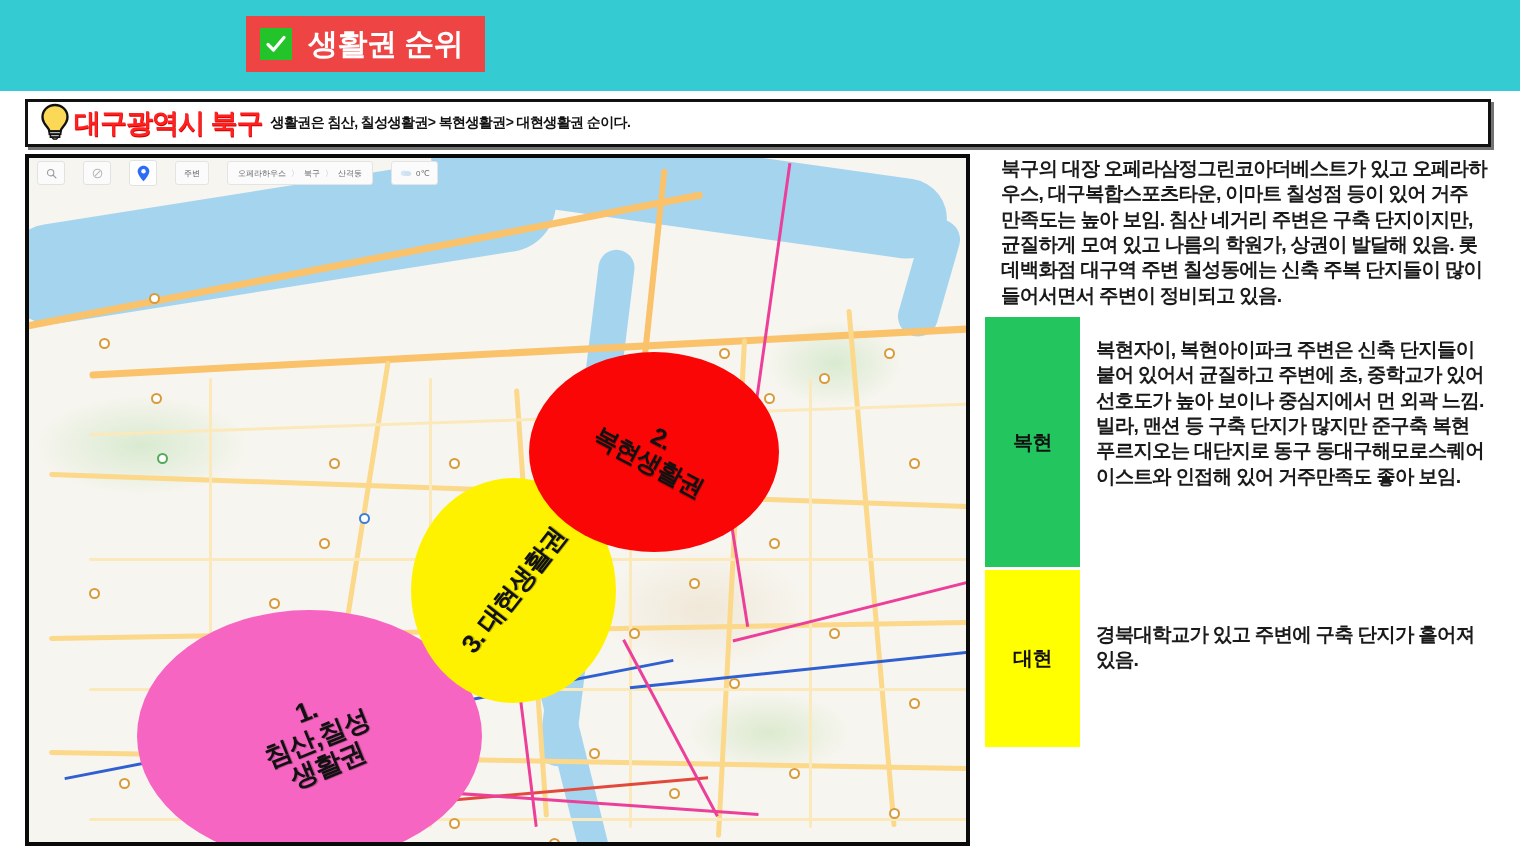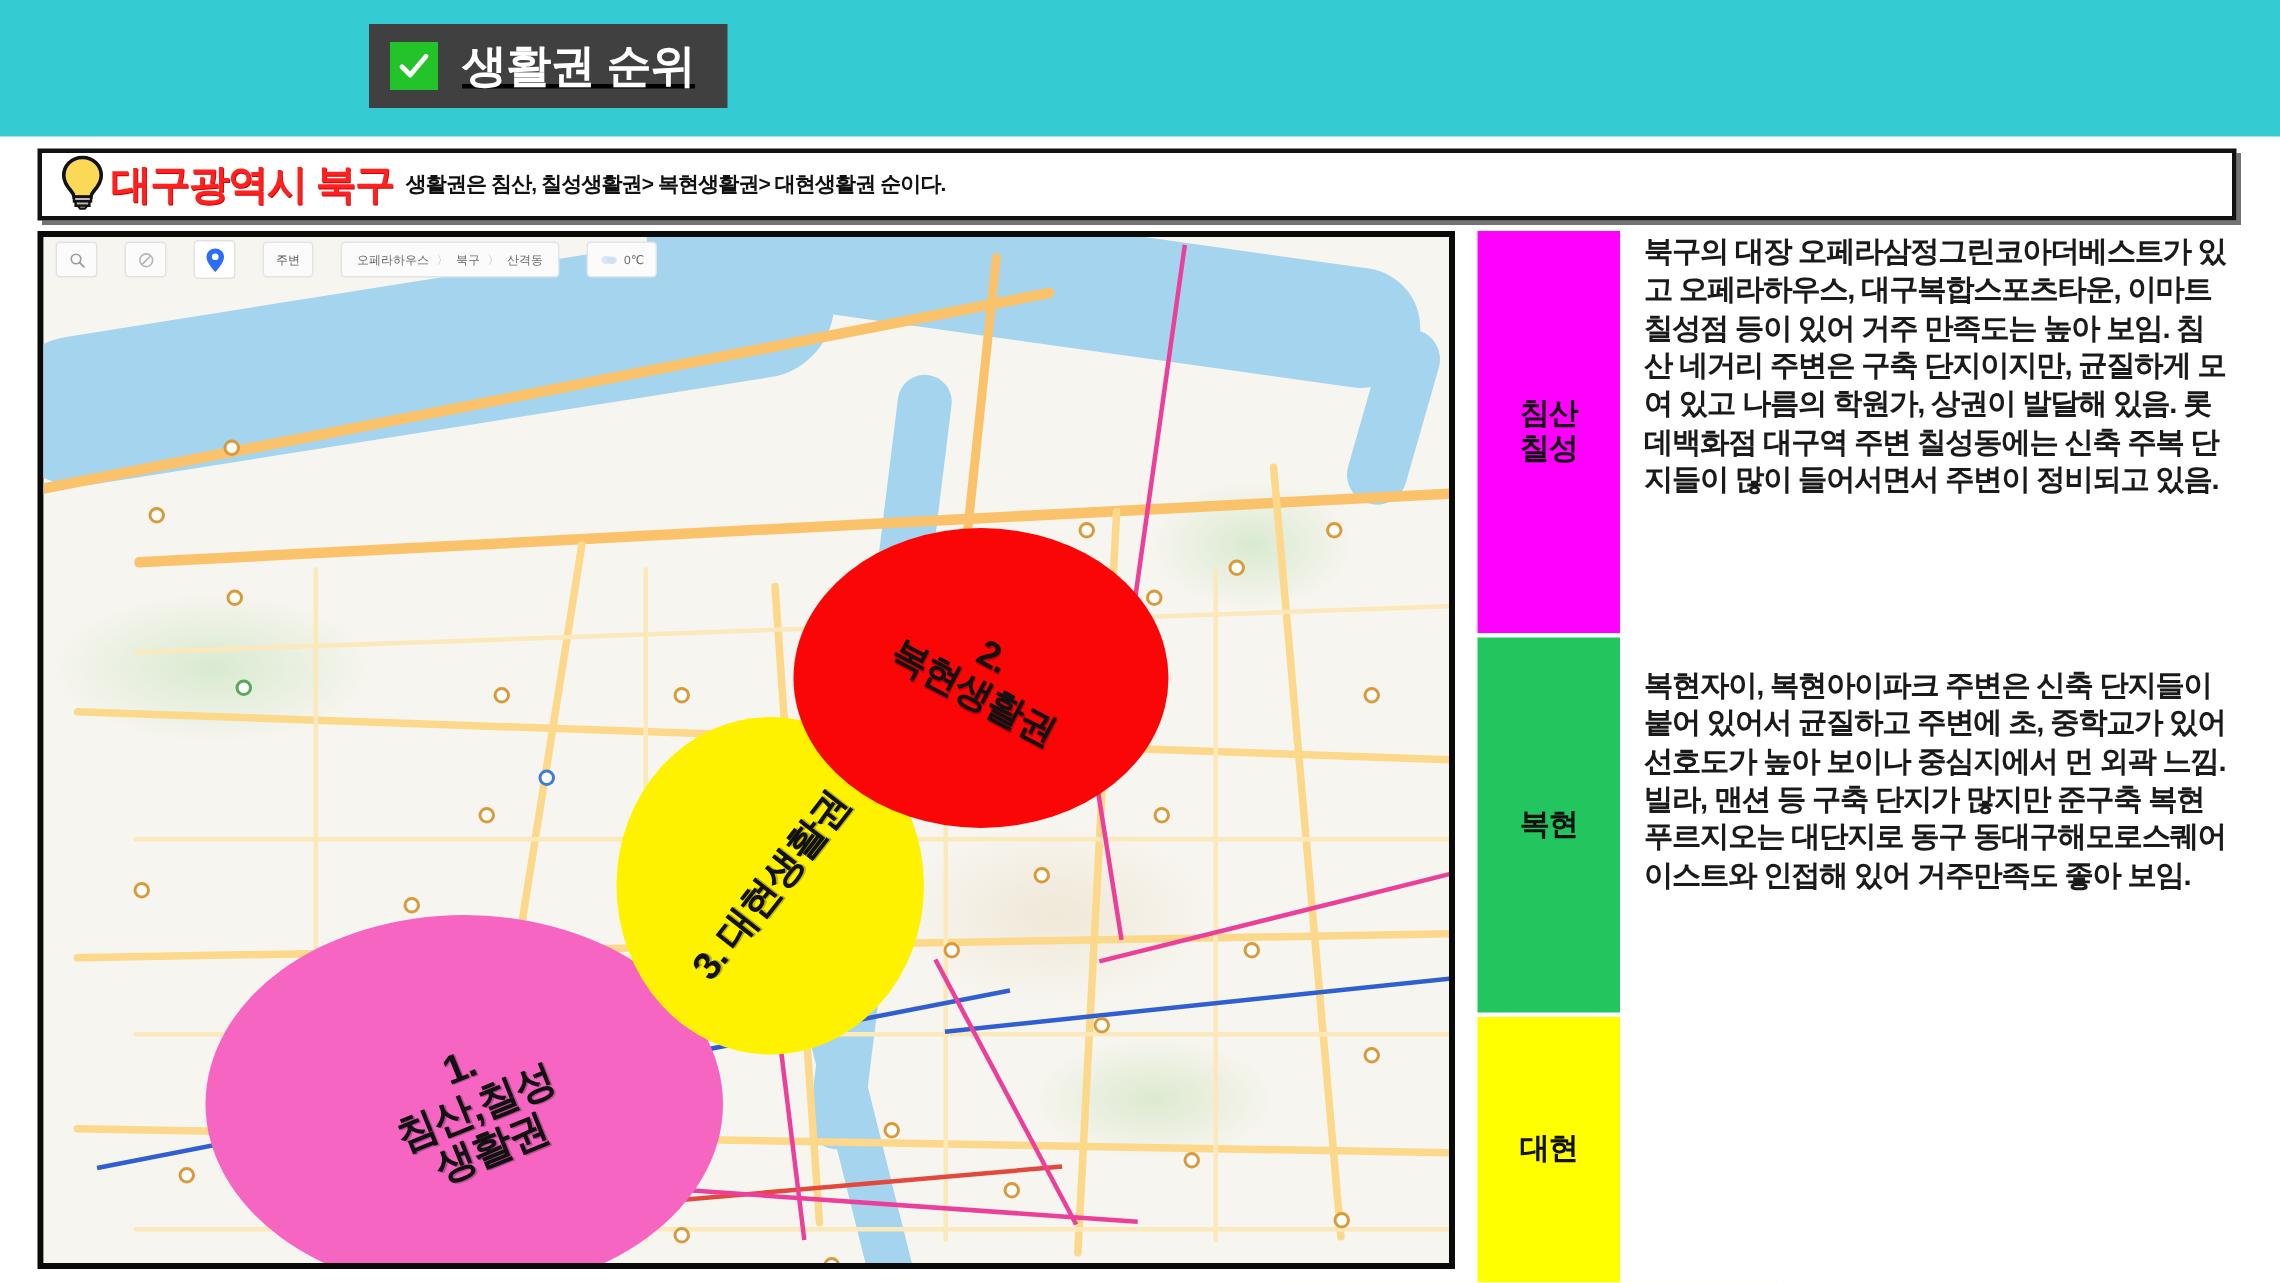--- a/index.html
+++ b/index.html
@@ -27,26 +27,25 @@
     font-weight: bold;
     color: #ffffff;
     letter-spacing: -0.5px;
     text-shadow: 1px 1px 0 rgba(0,0,0,0.18);
     white-space: nowrap;
   }
   .header-chip {
     position: absolute;
     left: 246px; top: 16px;
     height: 56px;
-    background: #404040;
+    background: #ef4444;
     display: flex;
     align-items: center;
     padding: 0 22px 0 14px;
     box-sizing: border-box;
-    text-decoration: underline;
   }
   .check-box {
     width: 32px; height: 32px;
     background: #22c429;
     display: flex; align-items: center; justify-content: center;
     margin-right: 16px;
     flex: 0 0 auto;
   }
   .check-box svg { display:block; }
   .header-chip-label {
@@ -424,25 +423,24 @@
           <ellipse cx="10.2" cy="6.8" rx="4.8" ry="3.4" fill="#cfe2f3"></ellipse>
         </svg>
       </span>
       <span>0℃</span>
     </div>
   </div>
 </div>
 
 <div class="legend-table">
   <div class="legend-row" id="legend-row-0">
-    <div class="legend-swatch" style="background:#FF00FF;">침산
-칠성</div>
     <div class="legend-desc">북구의 대장 오페라삼정그린코아더베스트가 있고 오페라하우스, 대구복합스포츠타운, 이마트 칠성점 등이 있어 거주 만족도는 높아 보임. 침산 네거리 주변은 구축 단지이지만,  균질하게 모여 있고  나름의 학원가, 상권이 발달해 있음. 롯데백화점 대구역 주변 칠성동에는 신축 주복 단지들이 많이 들어서면서 주변이 정비되고 있음.</div>
   </div>
   <div class="legend-row" id="legend-row-1">
     <div class="legend-swatch" style="background:#22c55e;">복현</div>
     <div class="legend-desc">복현자이, 복현아이파크 주변은 신축 단지들이 붙어 있어서 균질하고 주변에 초, 중학교가 있어 선호도가 높아 보이나 중심지에서 먼 외곽 느낌.
 빌라, 맨션 등 구축 단지가 많지만 준구축 복현푸르지오는 대단지로 동구 동대구해모로스퀘어이스트와 인접해 있어 거주만족도 좋아 보임.</div>
   </div>
   <div class="legend-row" id="legend-row-2">
     <div class="legend-swatch" style="background:#FFFF00;">대현</div>
+    <div class="legend-desc">경북대학교가 있고 주변에 구축 단지가 흩어져 있음.</div>
   </div>
 </div>
 
 </body></html>

